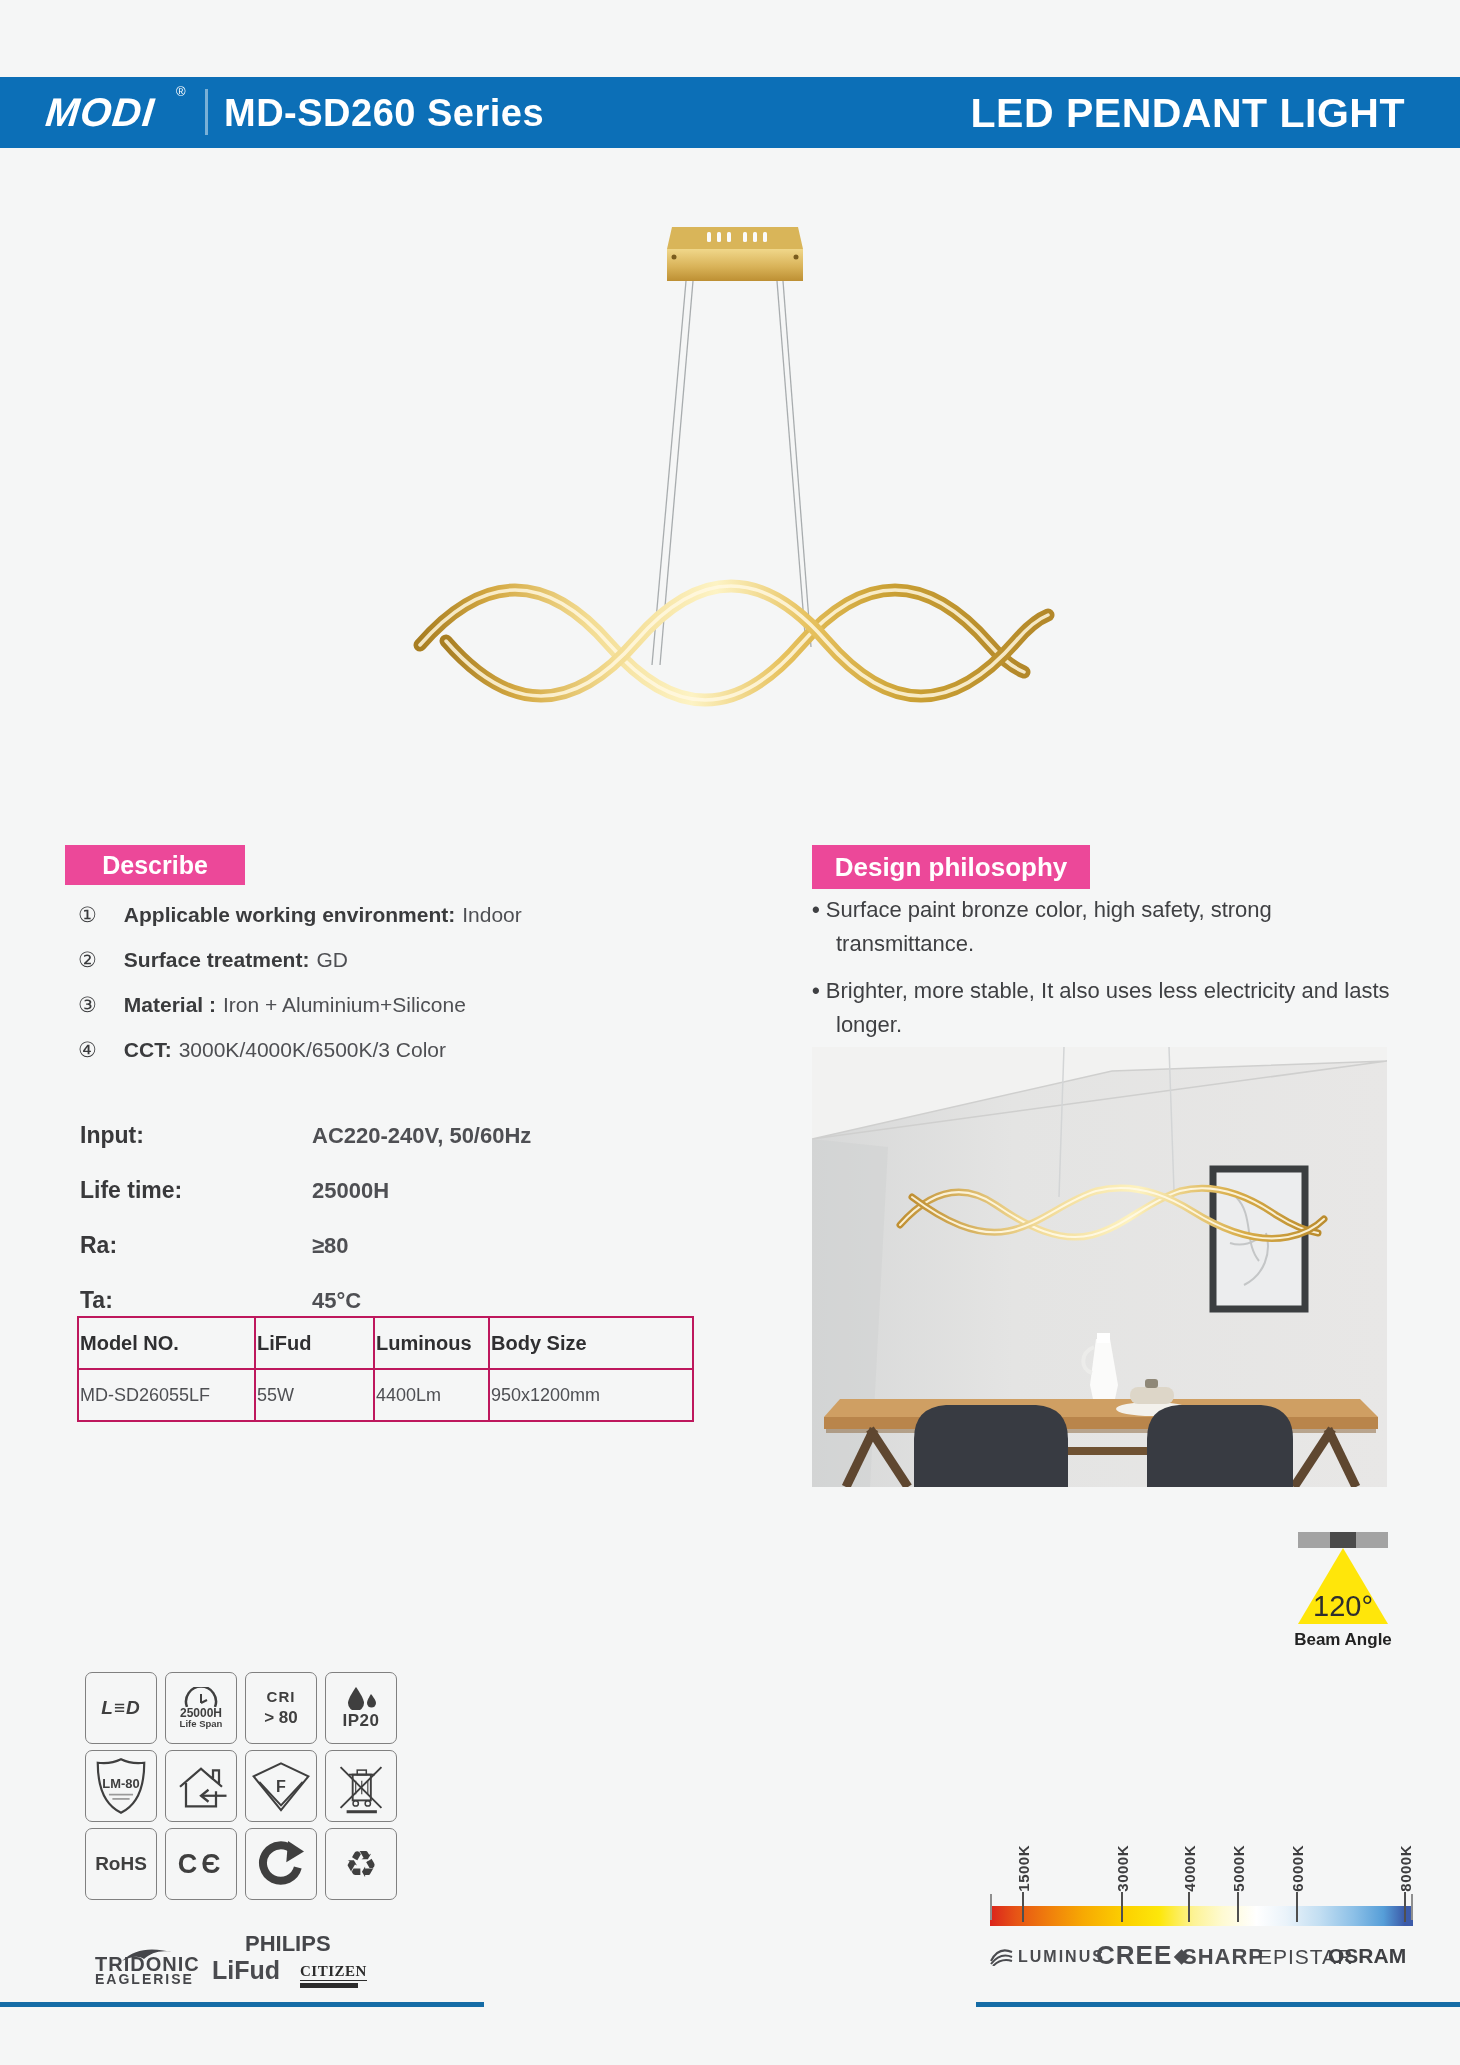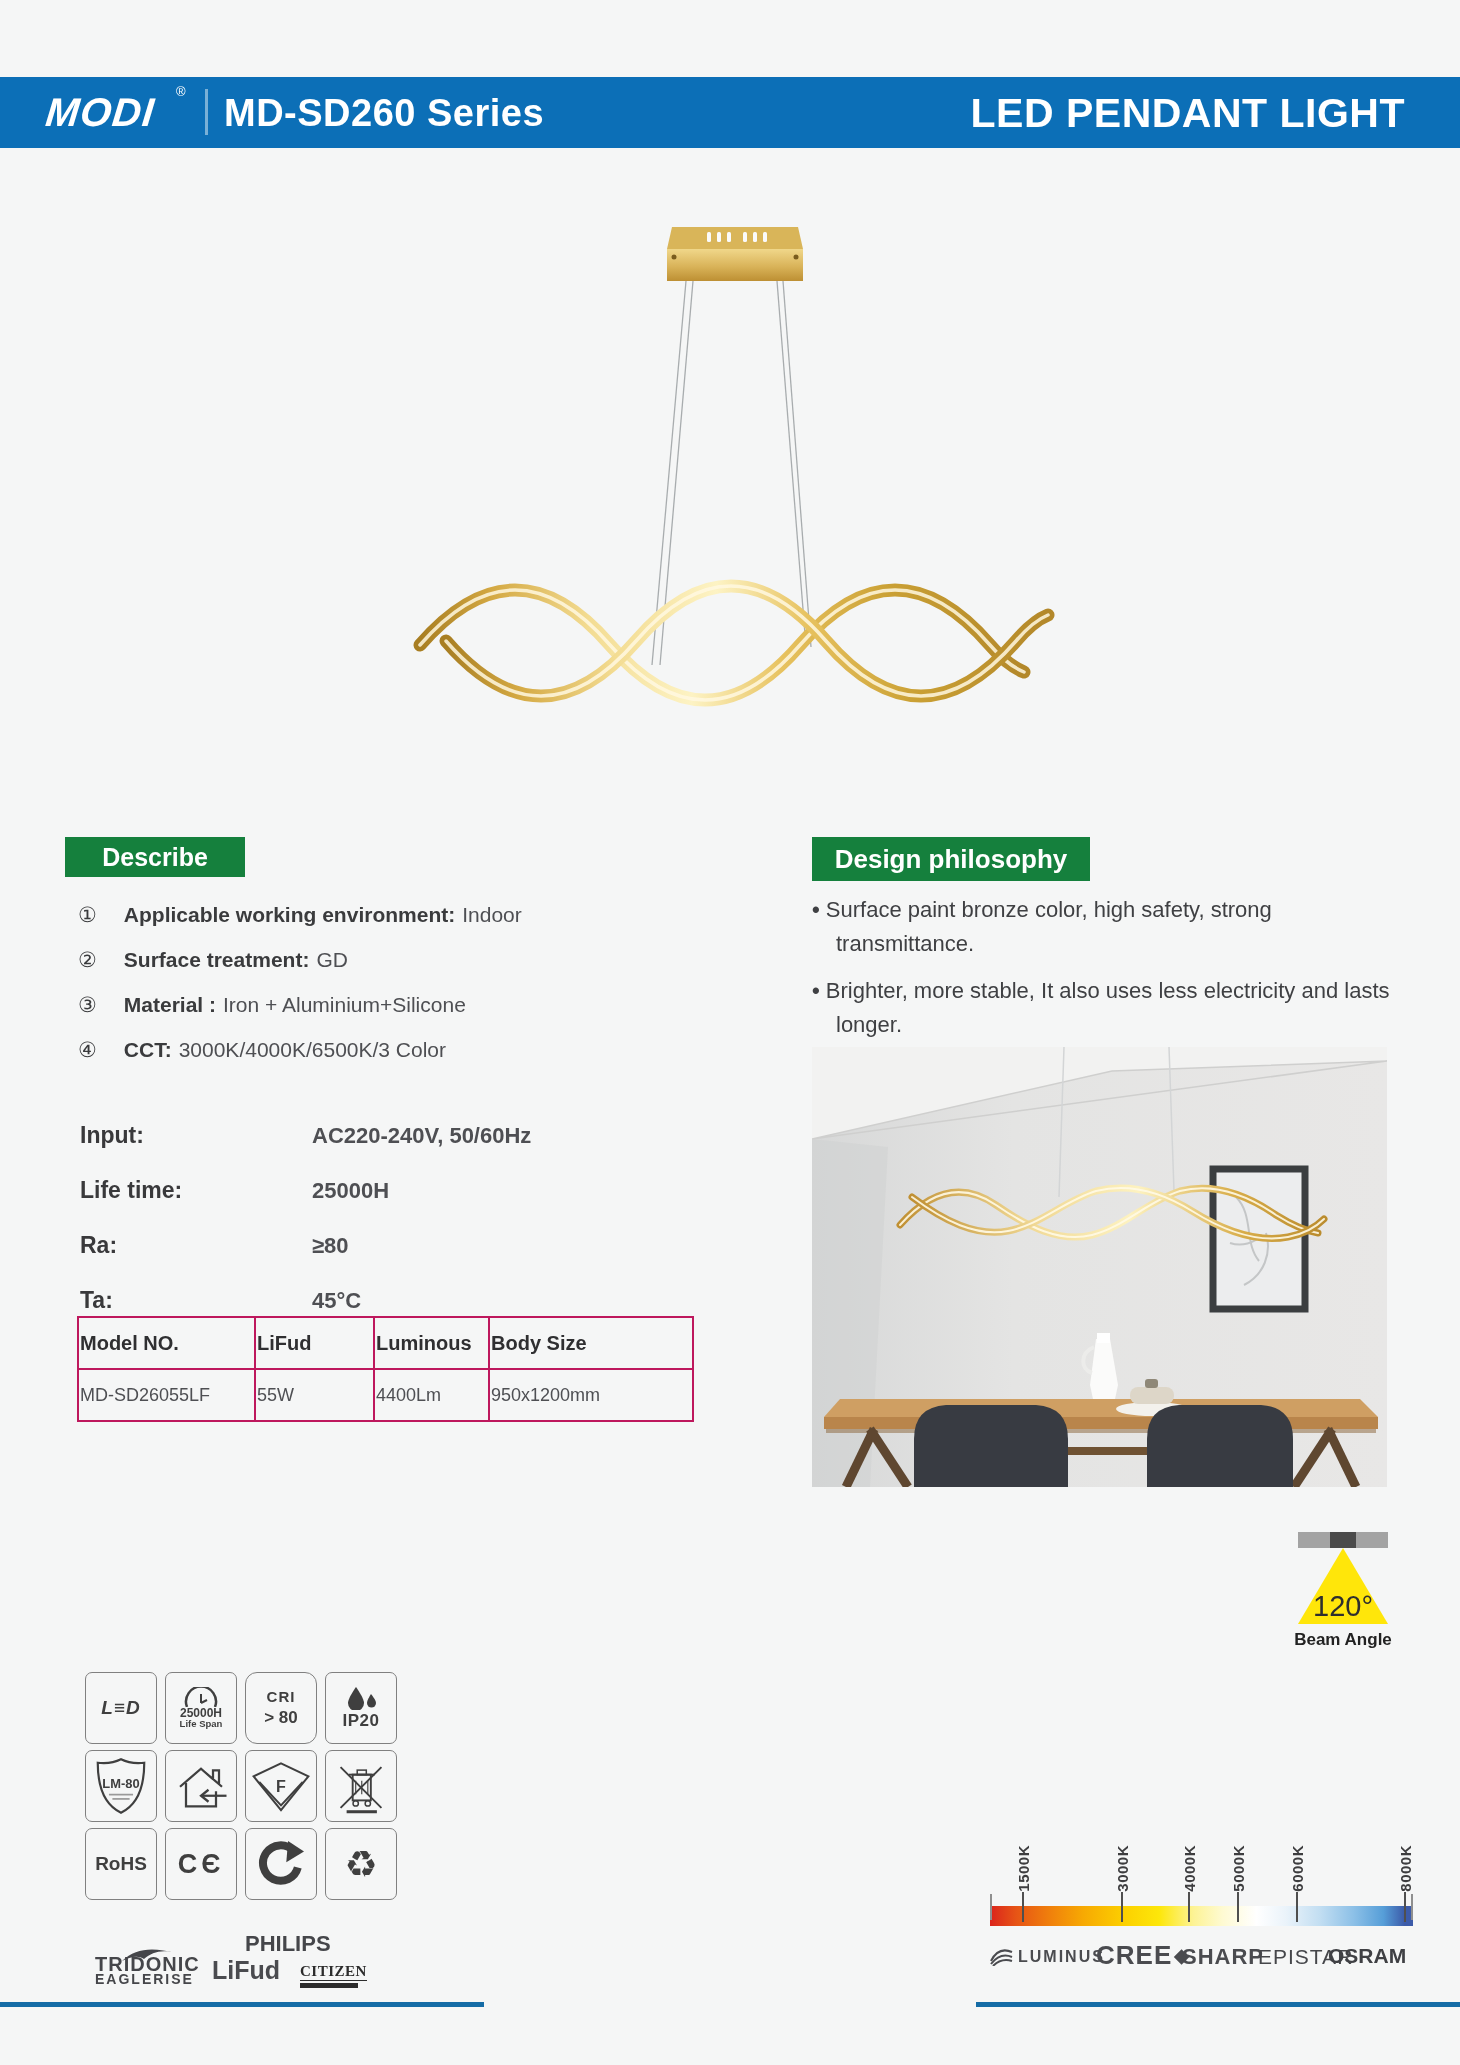--- a/index.html
+++ b/index.html
@@ -6,21 +6,21 @@
   body{width:1460px;height:2065px;background:#f5f6f6;font-family:"Liberation Sans",sans-serif;position:relative;overflow:hidden;color:#3b3c3e;}
   .abs{position:absolute;}
   
   .header-bar{left:0;top:77px;width:1460px;height:71px;background:#0c6fb7;}
   .modi{left:46px;top:90px;font-size:40px;font-weight:bold;font-style:italic;color:#fff;letter-spacing:1px;transform:skewX(-6deg);}
   .reg{left:176px;top:84px;font-size:13px;color:#fff;}
   .hd-sep{left:205px;top:89px;width:3px;height:46px;background:rgba(255,255,255,.45);}
   .series{left:224px;top:92px;font-size:38px;font-weight:600;color:#fff;letter-spacing:.5px;}
   .product-type{left:900px;top:90px;width:505px;text-align:right;font-size:41px;font-weight:800;color:#fff;letter-spacing:.5px;}
   
-  .badge{background:#15803d;color:#fff;font-weight:700;display:flex;align-items:center;justify-content:center;}
+  .badge{background:#ec4899;color:#fff;font-weight:700;display:flex;align-items:center;justify-content:center;margin-top:8px;}
   .badge-describe{left:65px;top:837px;width:180px;height:40px;font-size:25px;}
   .badge-design{left:812px;top:837px;width:278px;height:44px;font-size:26px;}
   
   .d-list{left:78px;top:903px;width:640px;}
   .d-item{font-size:21px;margin-bottom:21px;color:#4e4f53;white-space:nowrap;}
   .d-item b{color:#3a3b3d;margin-left:24px;}
   .d-num{margin-right:3px;color:#3a3b3d;}
   .d-val{margin-left:7px;}
   
   .spec-list{left:80px;top:1121px;}
@@ -255,21 +255,21 @@
 </div>
 <div class="abs cert" style="left:165px;top:1672px;">
   <svg width="40" height="20" viewBox="0 0 40 20">
       <path d="M6,20 A15,15 0 1 1 34,20" fill="none" stroke="#3f3f3f" stroke-width="2.5"></path>
       <line x1="20" y1="16" x2="20" y2="7" stroke="#3f3f3f" stroke-width="2"></line>
       <line x1="20" y1="16" x2="26" y2="13" stroke="#3f3f3f" stroke-width="2"></line>
     </svg>
   <span class="life-h">25000H</span>
   <span class="life-s">Life Span</span>
 </div>
-<div class="abs cert" style="left:245px;top:1672px;border-radius:12px;">
+<div class="abs cert" style="left:245px;top:1672px;">
   <span class="cri1">CRI</span>
   <span class="cri2">&gt; 80</span>
 </div>
 <div class="abs cert" style="left:325px;top:1672px;">
   <svg width="34" height="24" viewBox="0 0 34 24">
       <path d="M12,1 C12,1 4,12 4,17 A8,8 0 0 0 20,17 C20,12 12,1 12,1 Z" fill="#3f3f3f"></path>
       <path d="M27,8 C27,8 23,14 23,17 A4.5,4.5 0 0 0 32,17 C32,14 27,8 27,8 Z" fill="#3f3f3f"></path>
     </svg>
   <span class="ip-text">IP20</span>
 </div>

